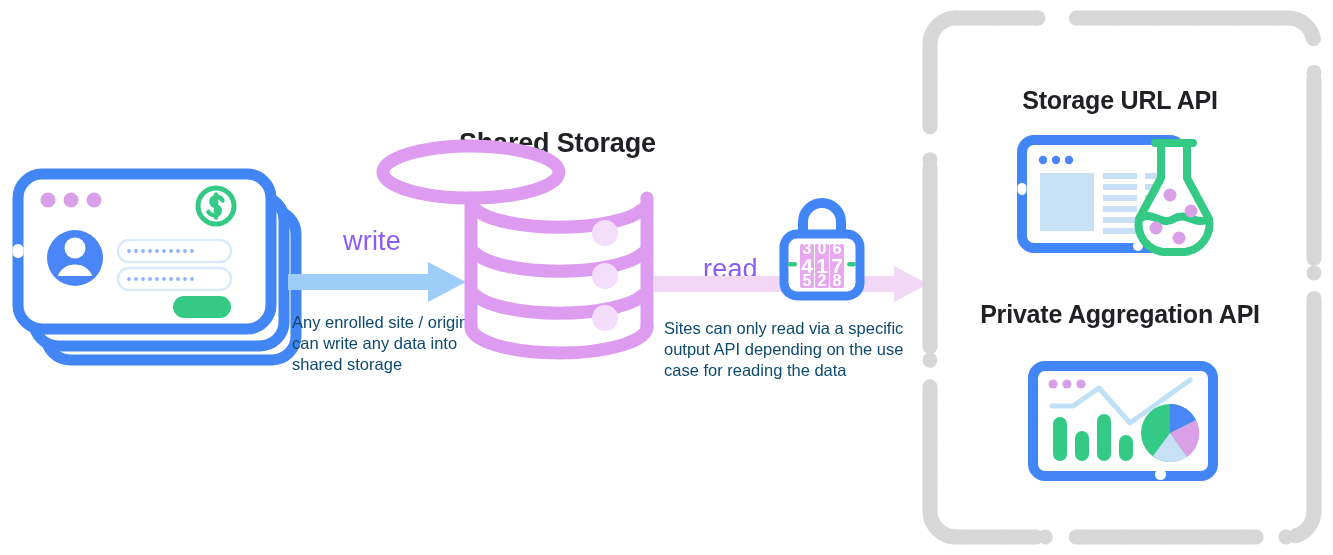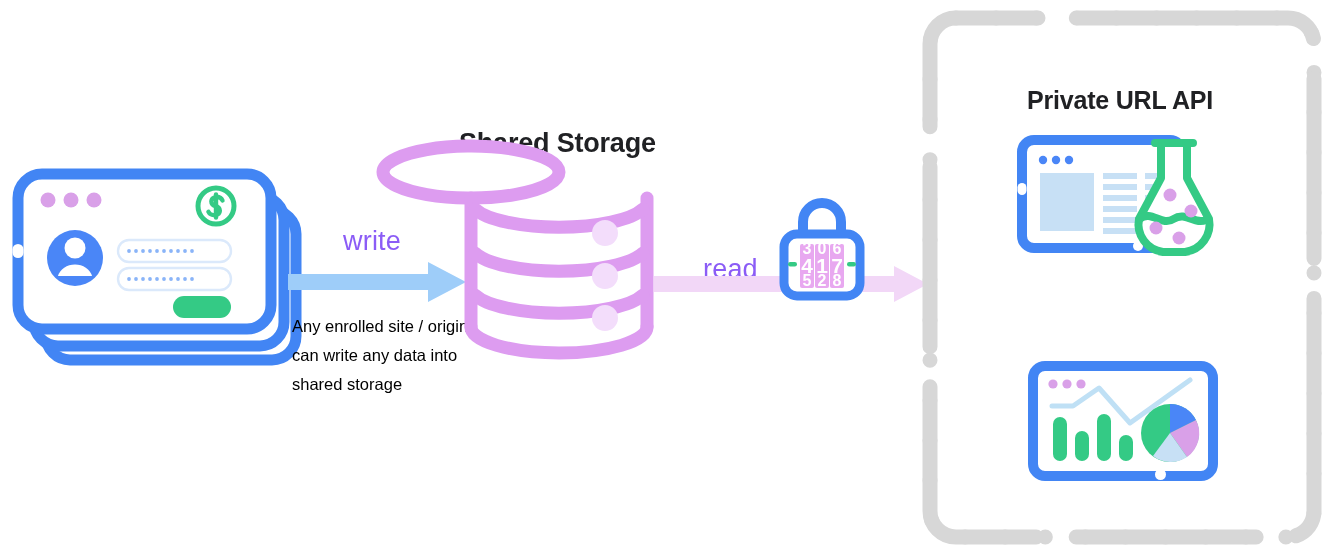--- a/index.html
+++ b/index.html
@@ -26,23 +26,23 @@
   
   .flow-label {
     font-size: 27px;
     font-weight: 400;
     color: #8b5cf6;
     letter-spacing: 0.2px;
     white-space: nowrap;
   }
   .caption {
     font-size: 16.5px;
-    line-height: 29px;
+    line-height: 21px;
     font-weight: 400;
-    color: #000000;
+    color: #0c4a6e;
   }
   .title-strong {
     font-size: 27px;
     font-weight: 700;
     color: #202124;
     letter-spacing: -0.2px;
     white-space: nowrap;
   }
   .api-title {
     font-size: 25px;
@@ -194,29 +194,30 @@
             <text x="46" y="75">1</text>
             <text x="61" y="75">7</text>
         </g>
       </g>
 
       <rect x="12" y="64" width="9" height="4.5" rx="2.2" fill="#34ca85"></rect>
       <rect x="71" y="64" width="9" height="4.5" rx="2.2" fill="#34ca85"></rect>
     </svg>
   </div>
 
+  <div class="abs caption" style="left:664px; top:318px; width:240px;">Sites can only read via a specific output API depending on the use case for reading the data</div>
 
   <div class="abs" style="left:918px; top:6px;">
     <svg width="408" height="543" viewBox="0 0 408 543">
       <rect x="12" y="12" width="384" height="519" rx="26" ry="26" fill="none" stroke="#d7d7d7" stroke-width="15" stroke-linecap="round" stroke-dasharray="0.1 40"></rect>
       <rect x="12" y="12" width="384" height="519" rx="26" ry="26" fill="none" stroke="#d7d7d7" stroke-width="15" stroke-linecap="round" stroke-dasharray="245 40 180 40 245 40 180 40" stroke-dashoffset="-122"></rect>
     </svg>
   </div>
 
-  <div class="abs api-title" style="left:960px; top:86px; width:320px;">Private URL API</div>
+  <div class="abs api-title" style="left:960px; top:86px; width:320px;">Storage URL API</div>
 
   <div class="abs" style="left:1015px; top:133px;">
     <svg width="215" height="125" viewBox="0 0 215 125">
 
       <rect x="7" y="7" width="160" height="108" rx="12" ry="12" fill="#ffffff" stroke="#4285f4" stroke-width="10"></rect>
 
       <rect x="2.5" y="50" width="9" height="12" rx="4.5" fill="#ffffff"></rect>
 
       <rect x="118" y="108" width="10" height="10" rx="5" fill="#ffffff"></rect>
       <rect x="134" y="108" width="10" height="10" rx="5" fill="#ffffff"></rect>
@@ -249,20 +250,21 @@
         <g fill="#d9a0e8">
           <circle cx="155" cy="62" r="6.5"></circle>
           <circle cx="176" cy="78" r="6.5"></circle>
           <circle cx="141" cy="95" r="6.5"></circle>
           <circle cx="164" cy="105" r="6.5"></circle>
         </g>
       </g>
     </svg>
   </div>
 
+  <div class="abs api-title" style="left:960px; top:300px; width:320px;">Private Aggregation API</div>
 
   <div class="abs" style="left:1027px; top:360px;">
     <svg width="192" height="122" viewBox="0 0 192 122">
 
       <rect x="6" y="6" width="180" height="110" rx="12" ry="12" fill="#ffffff" stroke="#4285f4" stroke-width="10"></rect>
 
       <rect x="128" y="109" width="11" height="11" rx="5.5" fill="#ffffff"></rect>
 
       <g fill="#d9a0e8">
         <circle cx="26" cy="24" r="4.6"></circle>

